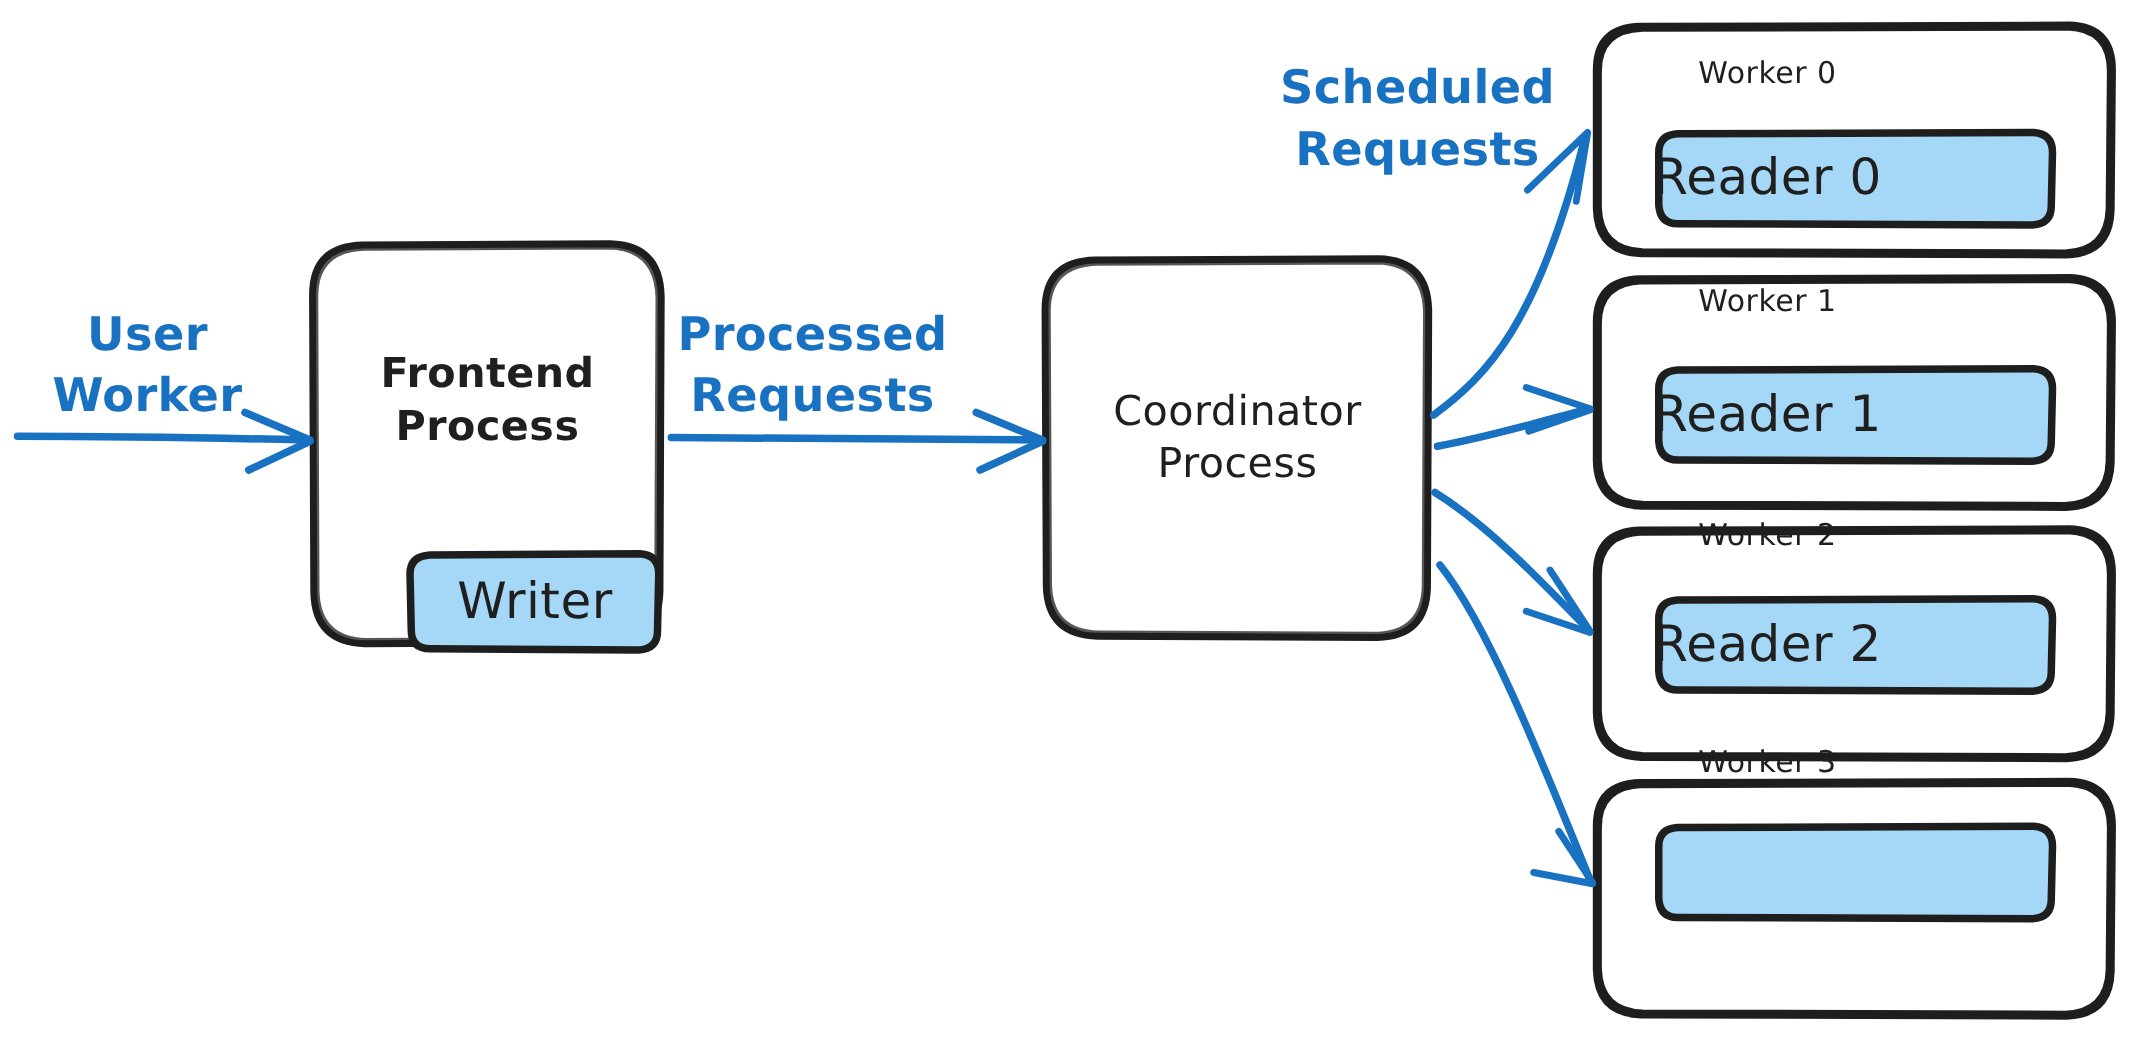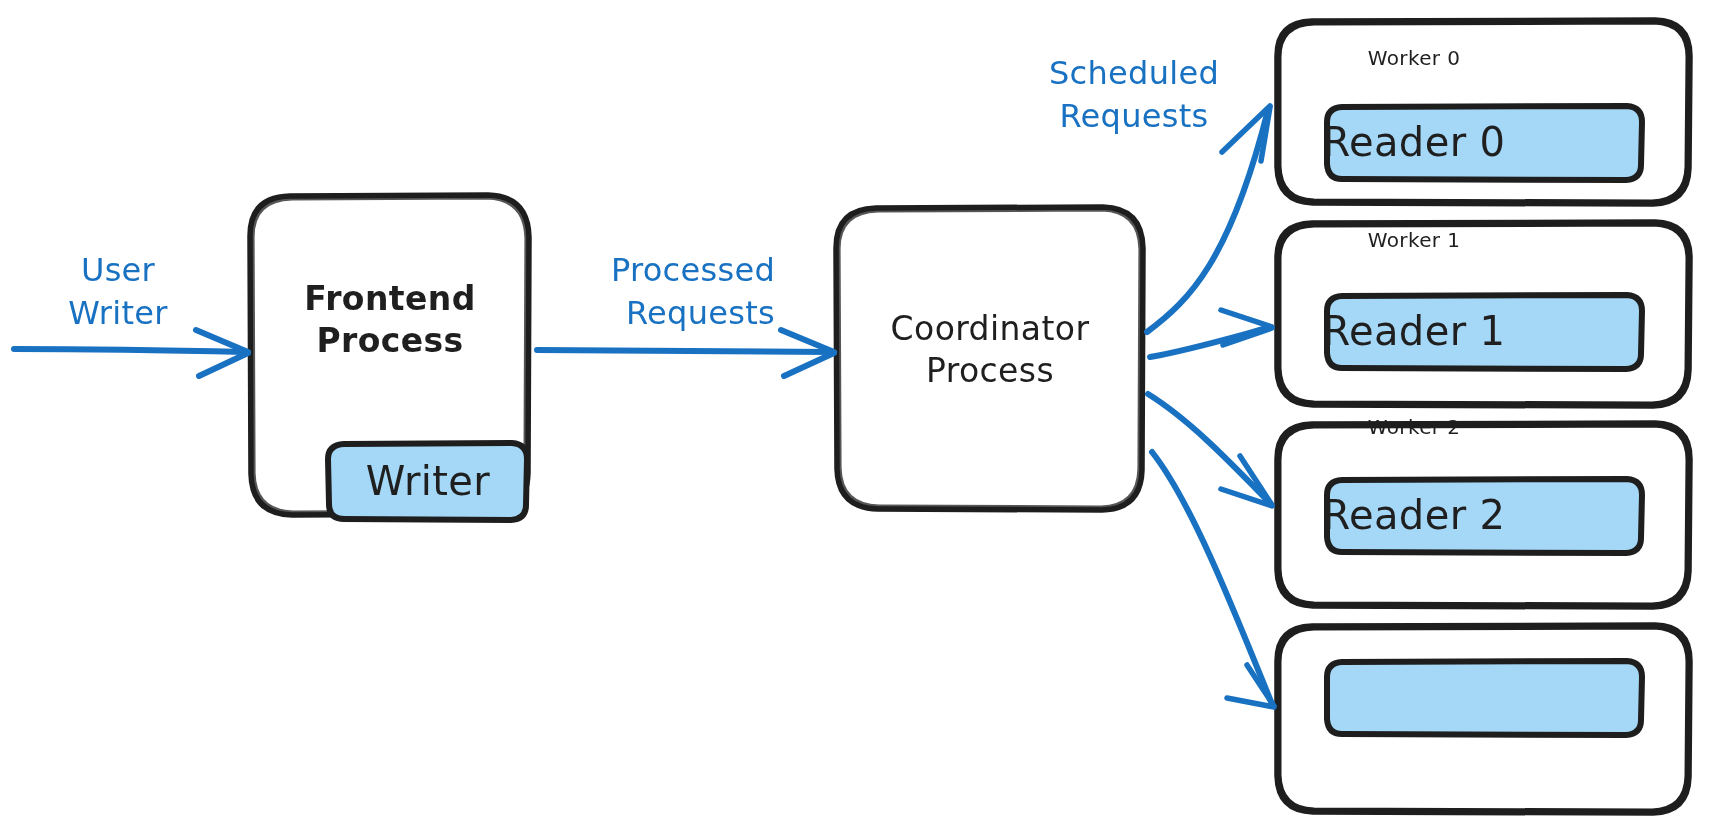--- a/index.html
+++ b/index.html
@@ -41,28 +41,28 @@
     letter-spacing: 0.4px;
   }
   .inner-label {
     color: #1f1f1f;
     font-size: 40px;
     font-weight: 400;
     letter-spacing: 0.4px;
   }
   .worker-label {
     color: #1f1f1f;
-    font-size: 20px;
+    font-size: 24px;
     font-weight: 400;
     letter-spacing: 0.4px;
   }
   .edge-label {
     color: #1971c2;
-    font-size: 32px;
-    font-weight: 400;
+    font-size: 37px;
+    font-weight: 700;
     letter-spacing: 0.3px;
     line-height: 1.33;
   }
   .lbl-center {
     transform: translate(-50%, -50%);
   }
 </style>
 </head>
 <body>
 
@@ -195,23 +195,24 @@
 
   <div class="label worker-label lbl-center" style="left:1414px; top:59px; width:300px;">Worker 0</div>
   <div class="label inner-label lbl-center" style="left:1414px; top:143px; width:300px;">Reader 0</div>
 
   <div class="label worker-label lbl-center" style="left:1414px; top:241px; width:300px;">Worker 1</div>
   <div class="label inner-label lbl-center" style="left:1414px; top:332px; width:300px;">Reader 1</div>
 
   <div class="label worker-label lbl-center" style="left:1414px; top:428px; width:300px;">Worker 2</div>
   <div class="label inner-label lbl-center" style="left:1414px; top:516px; width:300px;">Reader 2</div>
 
+  <div class="label worker-label lbl-center" style="left:1414px; top:610px; width:300px;">Worker 3</div>
 
   <div class="label edge-label lbl-center" style="left:118px; top:292px; width:220px;">User
-Writer</div>
-
-  <div class="label edge-label lbl-center" style="left:650px; top:292px; width:250px;text-align:right;">Processed
+Worker</div>
+
+  <div class="label edge-label lbl-center" style="left:650px; top:292px; width:250px;">Processed
 Requests</div>
 
   <div class="label edge-label lbl-center" style="left:1134px; top:95px; width:260px;">Scheduled
 Requests</div>
 
 </div>
 
 </body></html>

